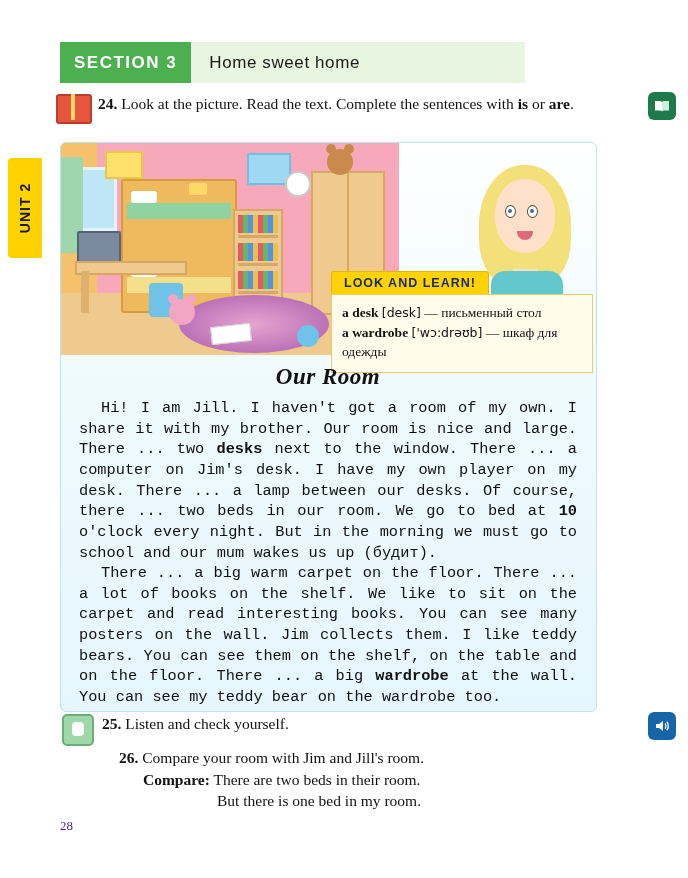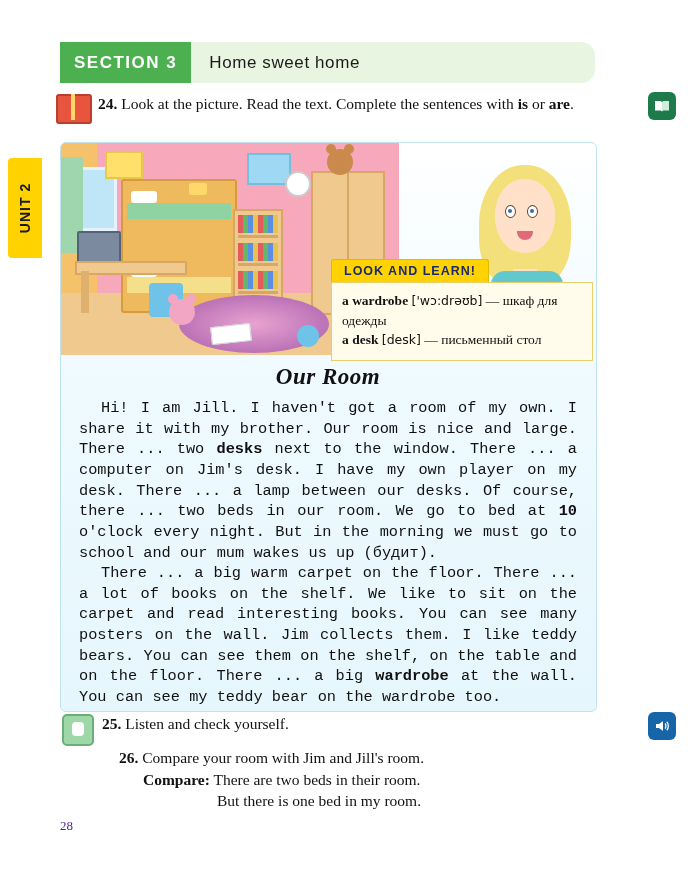--- a/index.html
+++ b/index.html
@@ -40,26 +40,25 @@
     font-size: 14px;
     letter-spacing: 1px;
     color: #1a1a1a;
   }
 
   
   .section-bar {
     position: absolute;
     left: 60px;
     top: 42px;
-    width: 535px;
+    width: 465px;
     height: 41px;
     background: #e8f5e0;
     display: flex;
     align-items: stretch;
-    border-radius: 14px;
   }
   .section-badge {
     background: #4caf50;
     color: #fff;
     font-family: "Liberation Sans", sans-serif;
     font-weight: bold;
     font-size: 17px;
     letter-spacing: 1.5px;
     display: flex;
     align-items: center;
@@ -222,21 +221,21 @@
   }
   .girl .body {
     position:absolute; left:26px; top:112px; width:72px; height:68px; background:#63c7ce; border-radius:14px 14px 0 0;
   }
   .girl .collar {
     position:absolute; left:48px; top:110px; width:24px; height:14px; background:#ffe1c9; border-radius:0 0 12px 12px;
   }
 
   
   .lal {
-    position:absolute; left: 270px; top: 116px; width: 262px;
+    position:absolute; left: 270px; top: 128px; width: 262px;
   }
   .lal-head {
     display:inline-block;
     background:#ffd200;
     color:#1a2b6b;
     font-family:"Liberation Sans", sans-serif;
     font-weight:bold;
     font-size:12.5px;
     letter-spacing:1px;
     padding:4px 12px;
@@ -384,30 +383,30 @@
       <div class="eye r"></div>
       <div class="mouth"></div>
       <div class="collar"></div>
       <div class="body"></div>
     </div>
 
     <div class="lal">
       <div class="lal-head">LOOK AND LEARN!</div>
       <div class="lal-body">
         <div>
+          <span class="w">a  desk</span>
+          <span class="ipa">[desk]</span>
+          <span>—</span>
+          <span>письменный стол</span>
+        </div>
+        <div>
           <span class="w">a  wardrobe</span>
           <span class="ipa">['wɔ:drəʊb]</span>
           <span>—</span>
           <span>шкаф для одежды</span>
-        </div>
-        <div>
-          <span class="w">a  desk</span>
-          <span class="ipa">[desk]</span>
-          <span>—</span>
-          <span>письменный стол</span>
         </div>
       </div>
     </div>
 
     <div class="story">
       <h3>Our  Room</h3>
       <p><span>Hi!  I  am  Jill.  I  haven't  got  a  room  of  my  own. I  share  it  with  my  brother.  Our  room  is  nice  and large.  There  ...  two  </span><b>desks</b><span>  next  to  the  window. There  ...  a  computer  on  Jim's  desk.  I  have  my  own player  on  my  desk.  There  ...  a  lamp  between  our desks.  Of  course,  there  ...  two  beds  in  our  room. We  go  to  bed  at  </span><b>10</b><span>  o'clock  every  night.  But  in  the morning  we  must  go  to  school  and  our  mum  wakes us  up  (будит).</span></p>
       <p><span>There  ...  a  big  warm  carpet  on  the  floor.  There  ... a  lot  of  books  on  the  shelf.  We  like  to  sit  on  the carpet  and  read  interesting  books.  You  can  see  many posters  on  the  wall.  Jim  collects  them.  I  like  teddy bears.  You  can  see  them  on  the  shelf,  on  the  table and  on  the  floor.  There  ...  a  big  </span><b>wardrobe</b><span>  at  the wall.  You  can  see  my  teddy  bear  on  the  wardrobe  too.</span></p>
       <p class="last">We  like  our  room  very  much.</p>
     </div>

